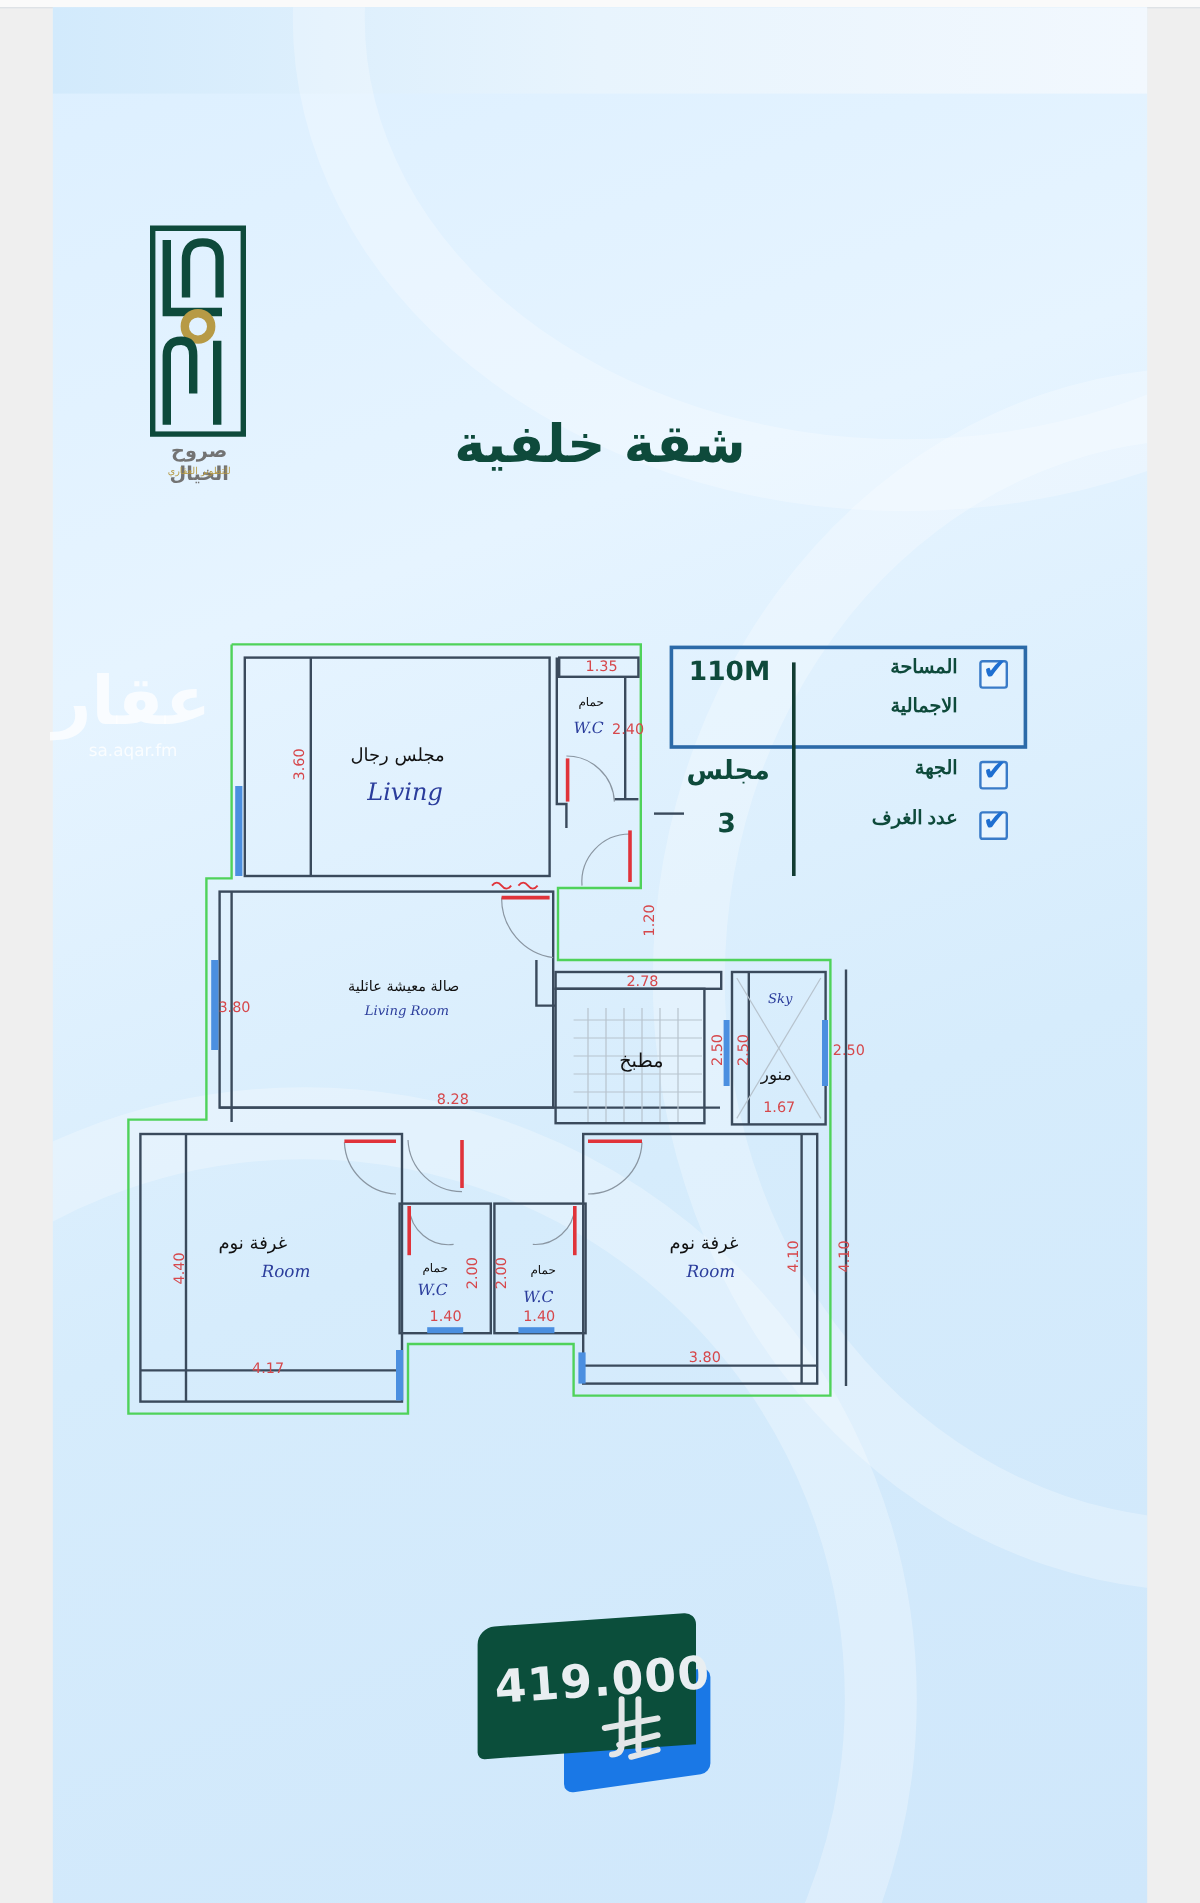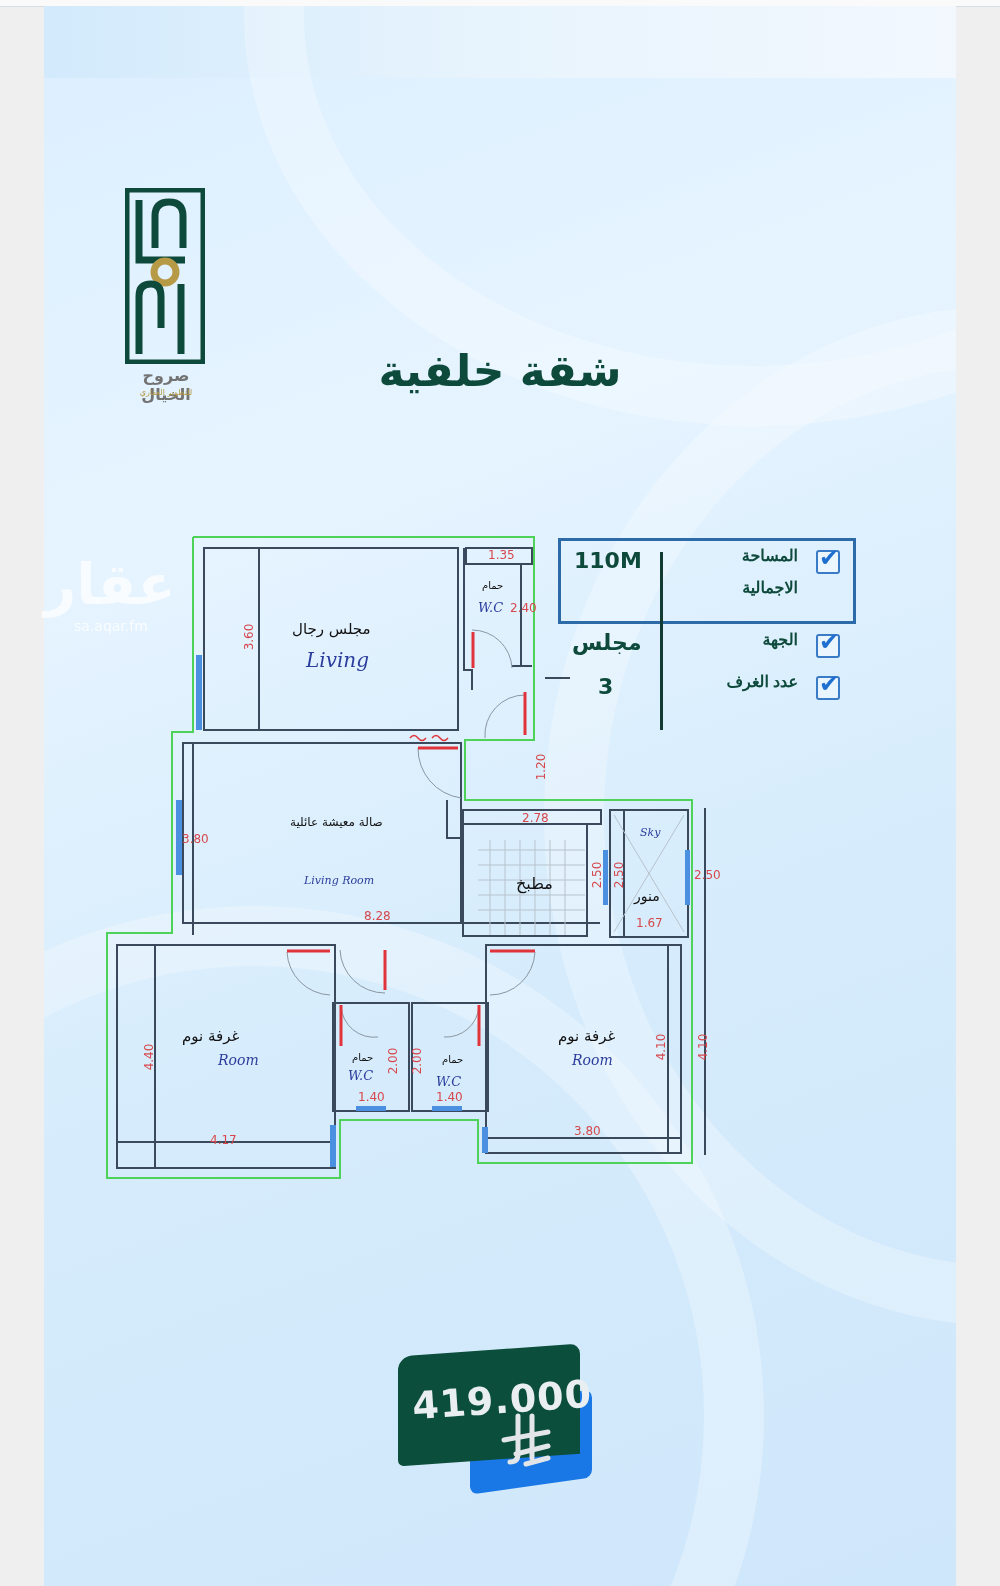--- a/index.html
+++ b/index.html
@@ -137,21 +137,21 @@
     <line x1="490" y1="951" x2="535" y2="951"></line>
   </g>
   <path d="M410,738 q4,-5 8,0 q4,5 8,0 M432,738 q4,-5 8,0 q4,5 8,0" fill="none" stroke="#e0333a" stroke-width="1.5"></path>
 </svg>
 
 <div class="t-ar" style="left:292px; top:620px;">مجلس رجال</div>
 <div class="t-en" style="left:306px; top:648px; font-size:20px;">Living</div>
 <div class="t-ar" style="left:482px; top:580px; font-size:10px;">حمام</div>
 <div class="t-en" style="left:478px; top:600px; font-size:13px;">W.C</div>
 <div class="t-ar" style="left:290px; top:815px; font-size:12px;text-align:center;">صالة معيشة عائلية</div>
-<div class="t-en" style="left:304px; top:836px; font-size:11px;margin-top:38px;">Living Room</div>
+<div class="t-en" style="left:304px; top:836px; font-size:11px;">Living Room</div>
 <div class="t-ar" style="left:516px; top:874px; font-size:16px;">مطبخ</div>
 <div class="t-en" style="left:640px; top:826px; font-size:11px;">Sky</div>
 <div class="t-ar" style="left:634px; top:888px; font-size:14px;">منور</div>
 <div class="t-ar" style="left:182px; top:1027px;">غرفة نوم</div>
 <div class="t-en" style="left:218px; top:1052px; font-size:14px;">Room</div>
 <div class="t-ar" style="left:352px; top:1052px; font-size:10px;">حمام</div>
 <div class="t-en" style="left:348px; top:1068px; font-size:13px;">W.C</div>
 <div class="t-ar" style="left:442px; top:1054px; font-size:10px;">حمام</div>
 <div class="t-en" style="left:436px; top:1074px; font-size:13px;">W.C</div>
 <div class="t-ar" style="left:558px; top:1027px;">غرفة نوم</div>

